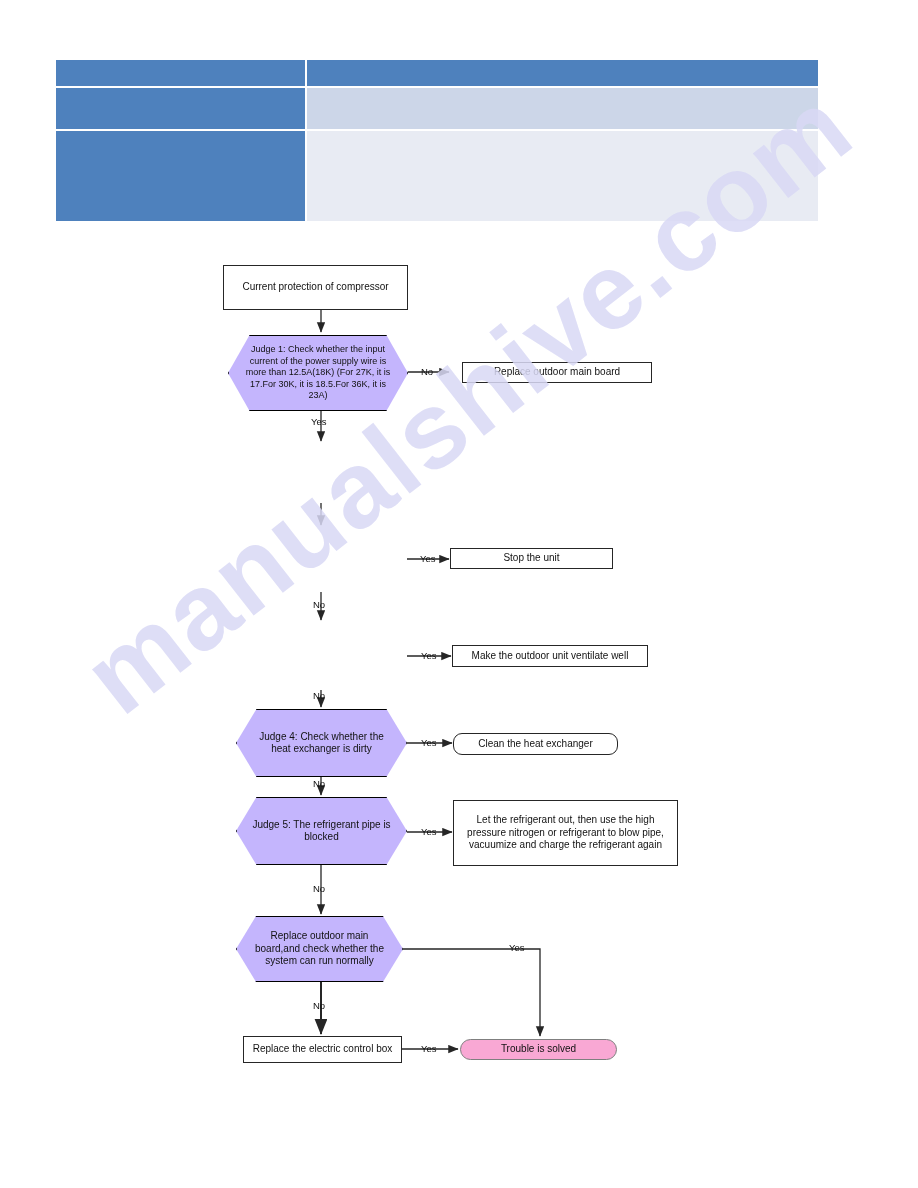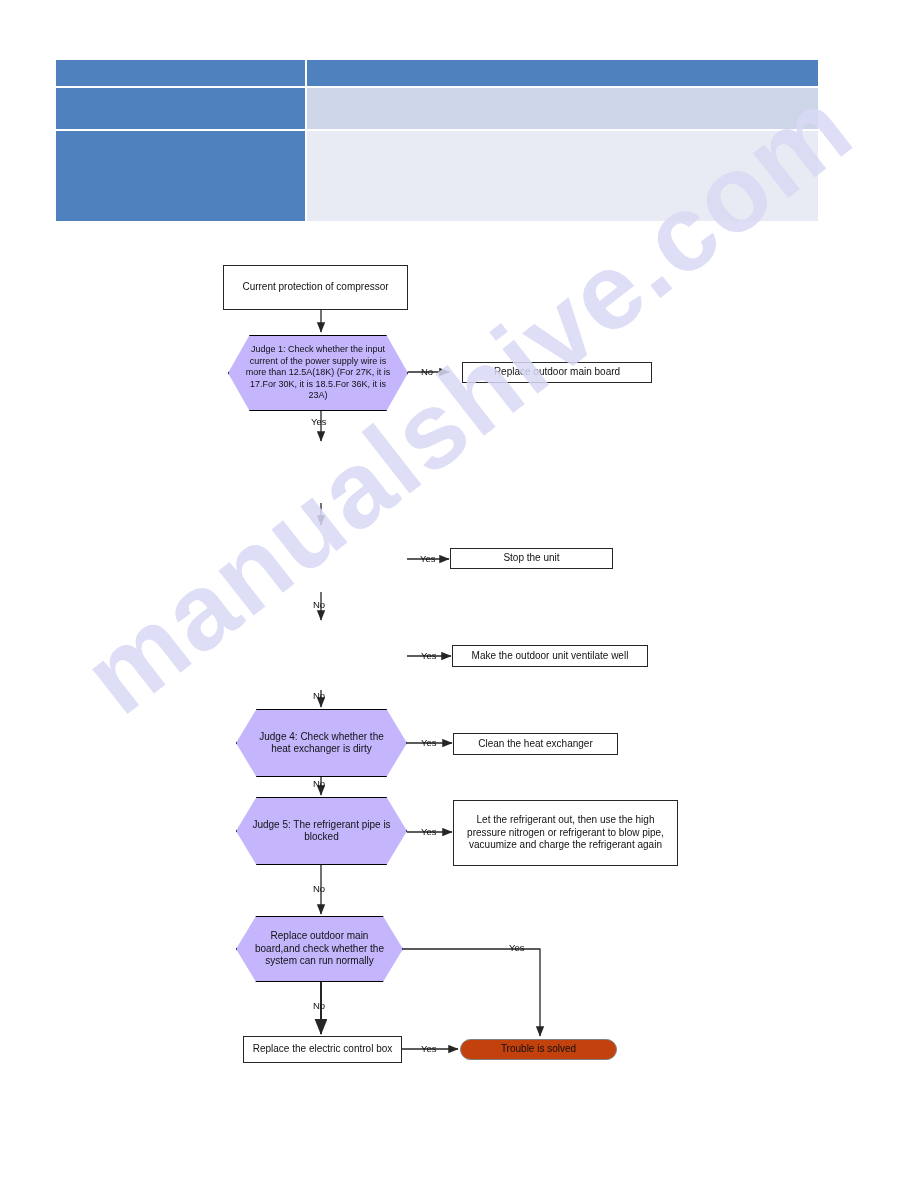--- a/index.html
+++ b/index.html
@@ -115,21 +115,21 @@
   }
   
   .rect {
     border: 1.2px solid #262626;
     background: #ffffff;
   }
   
   .terminal {
     border: 1.2px solid #7f7f7f;
     border-radius: 999px;
-    background: #c2410c;
+    background: #f9a8d4;
   }
   
   .hex {
     border: 1px solid #000000;
     background: #c4b5fd;
     clip-path: polygon(12% 0%, 88% 0%, 100% 50%, 88% 100%, 12% 100%, 0% 50%);
     -webkit-clip-path: polygon(12% 0%, 88% 0%, 100% 50%, 88% 100%, 12% 100%, 0% 50%);
   }
   
   .para {
@@ -243,21 +243,21 @@
 
 
   <div class="node rect" style="left:452px; top:645px; width:196px; height:22px;">
     <span class="ntext">Make the outdoor unit ventilate well</span>
   </div>
 
   <div class="node hex" style="left:236px; top:709px; width:171px; height:68px;">
     <span class="ntext" style="padding:0 12px;">Judge 4: Check whether the heat exchanger is dirty</span>
   </div>
 
-  <div class="node rect" style="left:453px; top:733px; width:165px; height:22px;">
+  <div class="node rect" style="left:453px; top:733px; width:165px; height:22px;border-radius:9px;">
     <span class="ntext">Clean the heat exchanger</span>
   </div>
 
   <div class="node hex" style="left:236px; top:797px; width:171px; height:68px;">
     <span class="ntext" style="padding:0 12px;">Judge 5: The refrigerant pipe is blocked</span>
   </div>
 
   <div class="node rect" style="left:453px; top:800px; width:225px; height:66px;">
     <span class="ntext" style="padding:0 5px;">Let the refrigerant out, then use the high pressure nitrogen or refrigerant to blow pipe, vacuumize and charge the refrigerant again</span>
   </div>

